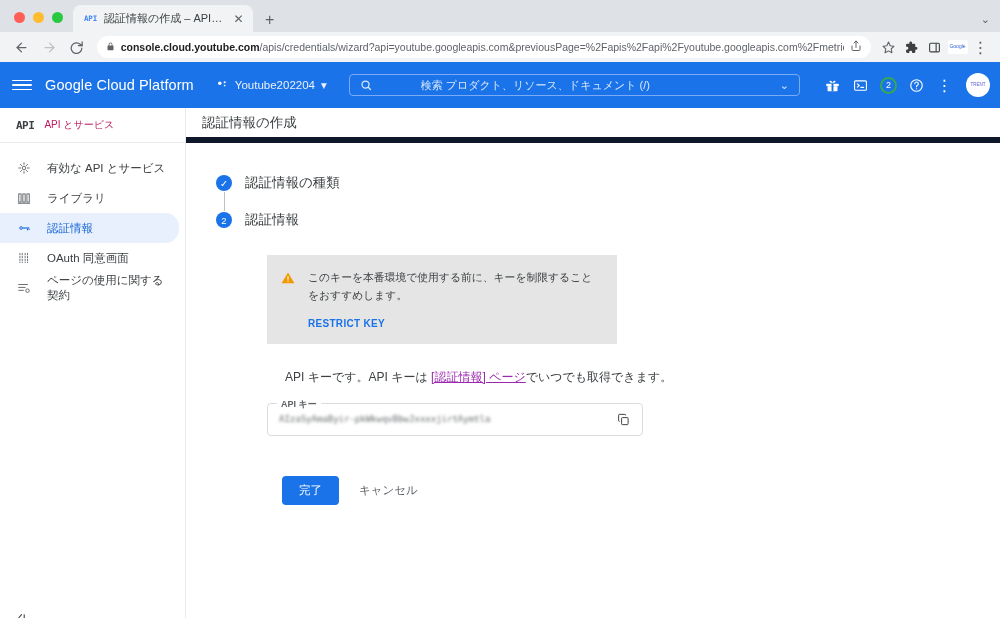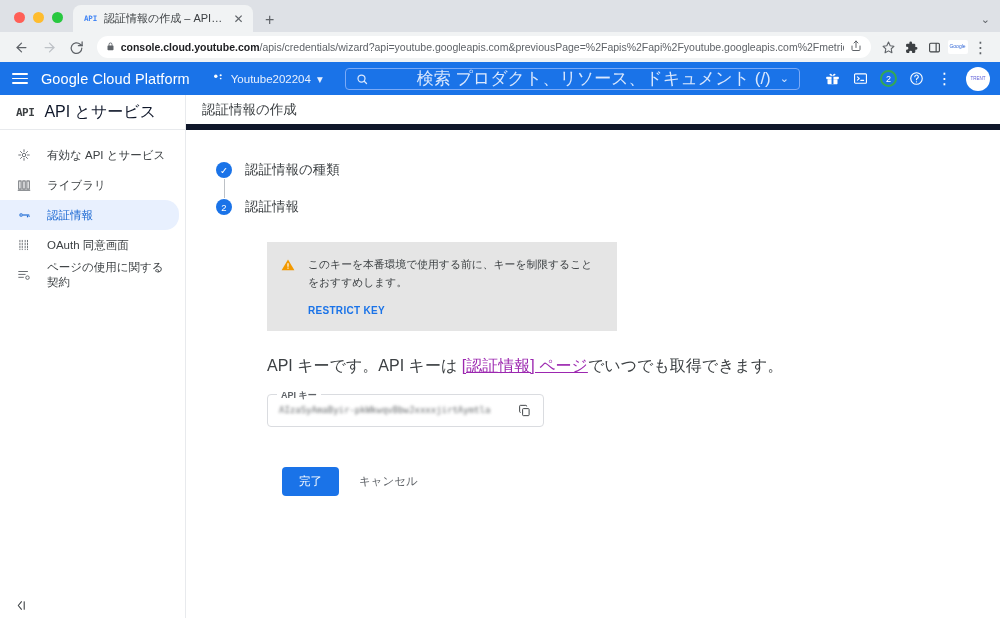--- a/index.html
+++ b/index.html
@@ -76,40 +76,40 @@
   }
   .tb-avatar {
     width:20px; height:14px; border-radius:2px;
     display:flex; align-items:center; justify-content:center;
     font-size:5px; color:#3367d6; overflow:hidden;
     background:#fff; line-height:1.1; text-align:center; cursor:pointer;
   }
 
   
   .gcp-bar {
-    height:33px; background:#1a73e8; display:flex; align-items:center;
+    height:46px; background:#1a73e8; display:flex; align-items:center;
     padding:0 10px 0 12px; gap:0;
   }
   .hamburger { width:20px; display:flex; flex-direction:column; gap:3px; cursor:pointer; }
   .hamburger span { display:block; height:1.6px; background:#fff; border-radius:1px; }
   .gcp-logo {
     color:#fff; font-size:14.5px; margin-left:13px; white-space:nowrap;
     cursor:pointer; letter-spacing:0.1px;
   }
   .project-sel {
     display:flex; align-items:center; gap:6px; margin-left:22px;
     color:#e8f0fe; font-size:11.5px; cursor:pointer; white-space:nowrap;
   }
   .search-box {
     flex:1 1 auto; height:22px; margin:0 20px 0 22px; max-width:480px;
     border:1px solid #7baaf7; border-radius:4px;
     display:flex; align-items:center; padding:0 10px; gap:9px;
     background:#1a73e8; cursor:text;
   }
-  .search-ph { color:#dbe8fd; font-size:17px; white-space:nowrap; flex:1 1 auto;margin-left:40px; }
+  .search-ph { color:#dbe8fd; font-size:11px; white-space:nowrap; flex:1 1 auto;margin-left:40px; }
   .search-caret { color:#dbe8fd; font-size:11px; }
   .gcp-icons { display:flex; align-items:center; gap:3px; margin-left:auto; }
   .gcp-ic {
     width:25px; height:25px; display:flex; align-items:center;
     justify-content:center; color:#fff; cursor:pointer; position:relative;
   }
   .notif-badge {
     width:17px; height:17px; border-radius:50%; background:#1a73e8;
     border:2px solid #34a853; color:#fff; font-size:9px;
     display:flex; align-items:center; justify-content:center;
@@ -130,21 +130,21 @@
     border-right:1px solid #e8eaed; position:relative;
   }
   .side-header {
     height:35px; display:flex; align-items:center; gap:10px;
     padding:0 16px; border-bottom:1px solid #e8eaed;
   }
   .api-glyph {
     font-size:11px; color:#3c4043; font-weight:700;
     font-family:"DejaVu Sans Mono", monospace; letter-spacing:-0.5px;
   }
-  .side-title { font-size:16px; color:#0f172a; }
+  .side-title { font-size:10px; color:#be185d; }
   .side-list { padding-top:10px; }
   .side-item {
     height:30px; display:flex; align-items:center; gap:15px;
     padding:0 16px; font-size:11.5px; color:#3c4043; cursor:pointer;
   }
   .side-item .si-icon {
     width:16px; height:16px; flex:0 0 16px; display:flex;
     align-items:center; justify-content:center; color:#5f6368;
   }
   .side-item.active { background:#e8f0fe; color:#1967d2; border-radius:0 14px 14px 0; margin-right:6px; }
@@ -181,26 +181,26 @@
     margin-top:22px; width:350px; background:#e5e5e5;
     padding:14px 16px 13px 14px; display:flex; gap:13px;
   }
   .warn-icon { flex:0 0 14px; margin-top:2px; }
   .warn-text { font-size:10.8px; color:#3c4043; line-height:1.65; }
   .warn-link {
     display:inline-block; margin-top:13px; font-size:10px; color:#1a73e8;
     font-weight:700; letter-spacing:0.3px; cursor:pointer;
   }
 
-  .desc { margin-top:25px; font-size:16px; color:#3c4043; }
+  .desc { margin-top:25px; font-size:12px; color:#3c4043;margin-left:18px; }
   .desc a { color:#1a73e8; text-decoration:none; cursor:pointer; }
   .desc .visited { color:#9c27b0; text-decoration:underline; }
 
   .keyfield {
-    margin-top:17px; width:277px; height:33px; border:1px solid #dadce0;
+    margin-top:17px; width:376px; height:33px; border:1px solid #dadce0;
     border-radius:4px; position:relative; display:flex; align-items:center;
     padding:0 12px 0 11px;
   }
   .keyfield-label {
     position:absolute; top:-6px; left:9px; background:#fff; padding:0 4px;
     font-size:9px; color:#5f6368; font-weight:700;
   }
   .keyval {
     flex:1 1 auto; font-size:9px; color:#3c4043;
     font-family:"DejaVu Sans Mono", monospace;

